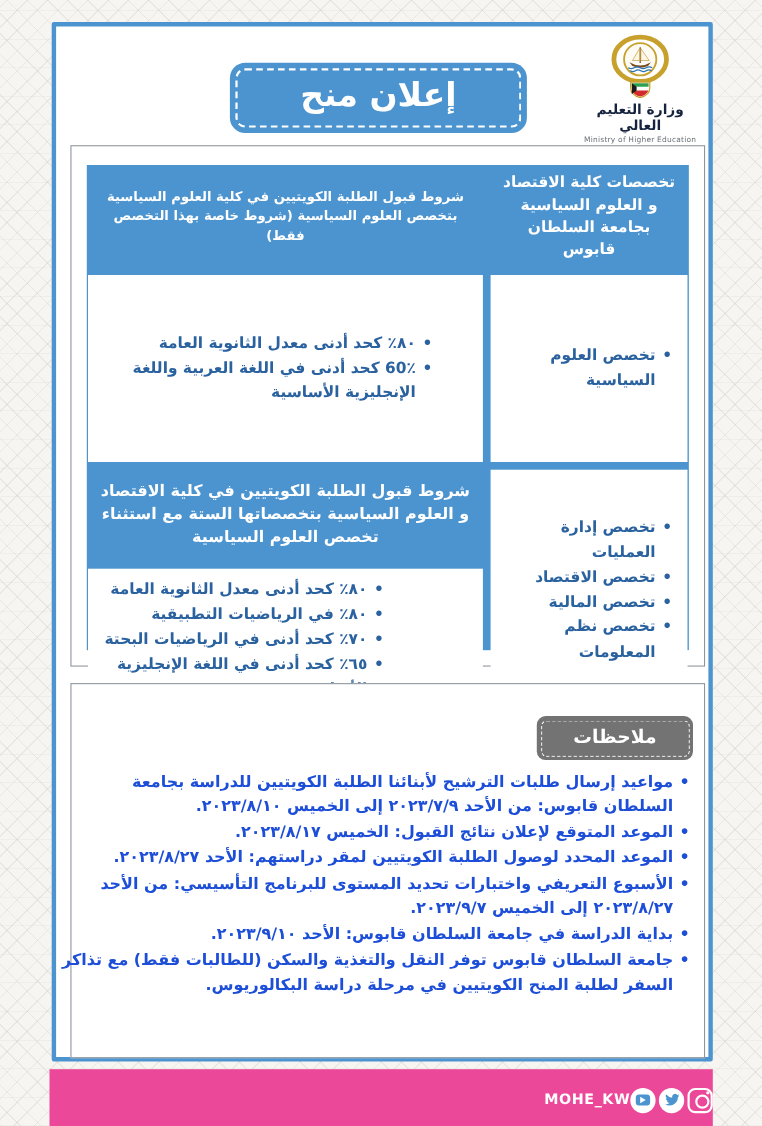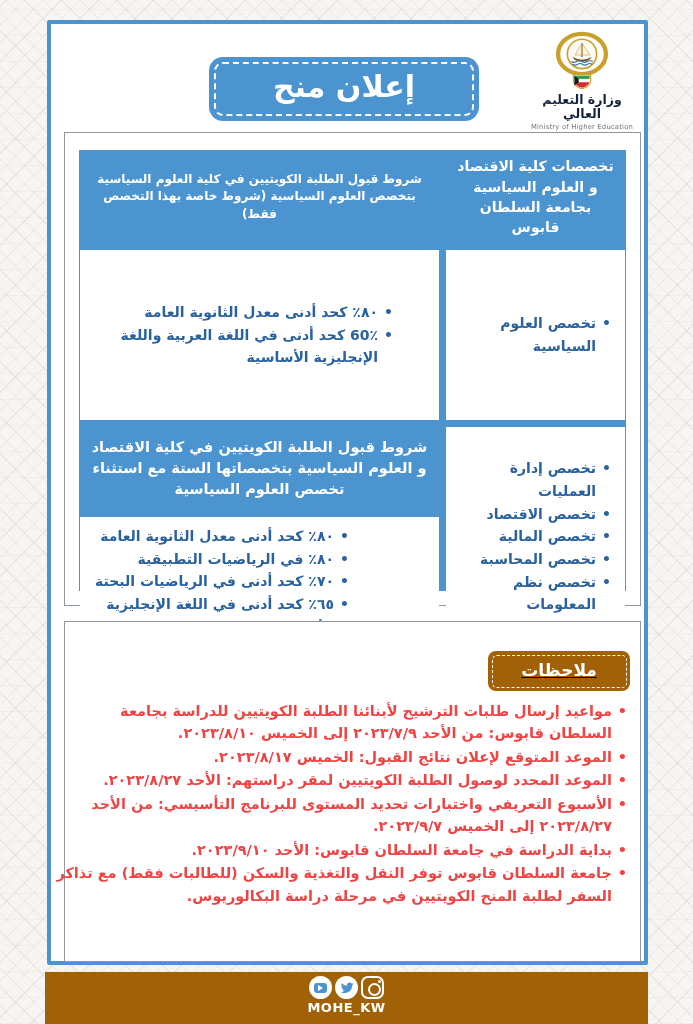--- a/index.html
+++ b/index.html
@@ -72,40 +72,40 @@
     position:relative; padding-right:15px; text-align:right;
     color:#2a619f; font-weight:bold; font-size:14px; line-height:1.62;
   }
   .blist li::before{
     content:"•"; position:absolute; right:0; top:0; color:#2a619f;
   }
 
   
   .notes-badge{
     position:absolute; right:10px; top:29px; width:142px; height:40px;
-    background:#a16207; border-radius:8px;
-    display:flex; align-items:center; justify-content:center;text-decoration:underline;
+    background:#737373; border-radius:8px;
+    display:flex; align-items:center; justify-content:center;
   }
   .notes-badge::after{
     content:""; position:absolute; inset:3.5px;
     border:1.5px dashed #fff; border-radius:5px;
   }
   .notes-badge span{ color:#fff; font-weight:bold; font-size:17px; padding-bottom:2px;}
   .notes-list{ position:absolute; top:78px; right:12px; left:22px; }
   .notes-list li{
     position:relative; padding-right:16px; text-align:right;
-    color:#ef4444; font-weight:bold; font-size:14.5px; line-height:1.55;
+    color:#1d4ed8; font-weight:bold; font-size:14.5px; line-height:1.55;
     margin-bottom:1px;
   }
   .notes-list li::before{ content:"•"; position:absolute; right:1px; top:0; }
 
   
   .footer-bar{
     position:absolute; left:45px; top:972px; width:603px; height:52px;
-    background:#a16207; display:flex; flex-direction:column; align-items:center;
+    background:#ec4899; display:flex; flex-direction:row; align-items:center;
     padding-top:4px;
   }
   .social-row{ display:flex; gap:3px; align-items:center; }
   .sc{ width:23px; height:23px; border-radius:50%; background:#fff;
        display:flex; align-items:center; justify-content:center; }
   .ig{ width:23px; height:23px; border-radius:7px; border:2.5px solid #fff;
        position:relative; background:transparent; }
   .ig::before{ content:""; position:absolute; left:4.5px; top:4.5px; width:9px; height:9px;
        border:2px solid #fff; border-radius:50%; }
   .ig::after{ content:""; position:absolute; right:1.5px; top:1.5px; width:3px; height:3px;
@@ -167,21 +167,20 @@
           <li>٨٠٪ كحد أدنى معدل الثانوية العامة</li>
           <li>60٪ كحد أدنى في اللغة العربية واللغة الإنجليزية الأساسية</li>
         </ul>
       </div>
 
       <div class="cell cell-body cell-span" style="justify-content:center;">
         <ul class="blist">
           <li>تخصص إدارة العمليات</li>
           <li>تخصص الاقتصاد</li>
           <li>تخصص المالية</li>
-          <li>تخصص المحاسبة</li>
           <li>تخصص نظم المعلومات</li>
         </ul>
       </div>
 
       <div class="cell cell-head" style="grid-column:2; font-size:14.5px;">
         <span>شروط قبول الطلبة الكويتيين في كلية الاقتصاد و العلوم السياسية بتخصصاتها الستة مع استثناء تخصص العلوم السياسية</span>
       </div>
 
       <div class="cell cell-body" style="grid-column:2; justify-content:center; padding-right:90px;">
         <ul class="blist">

